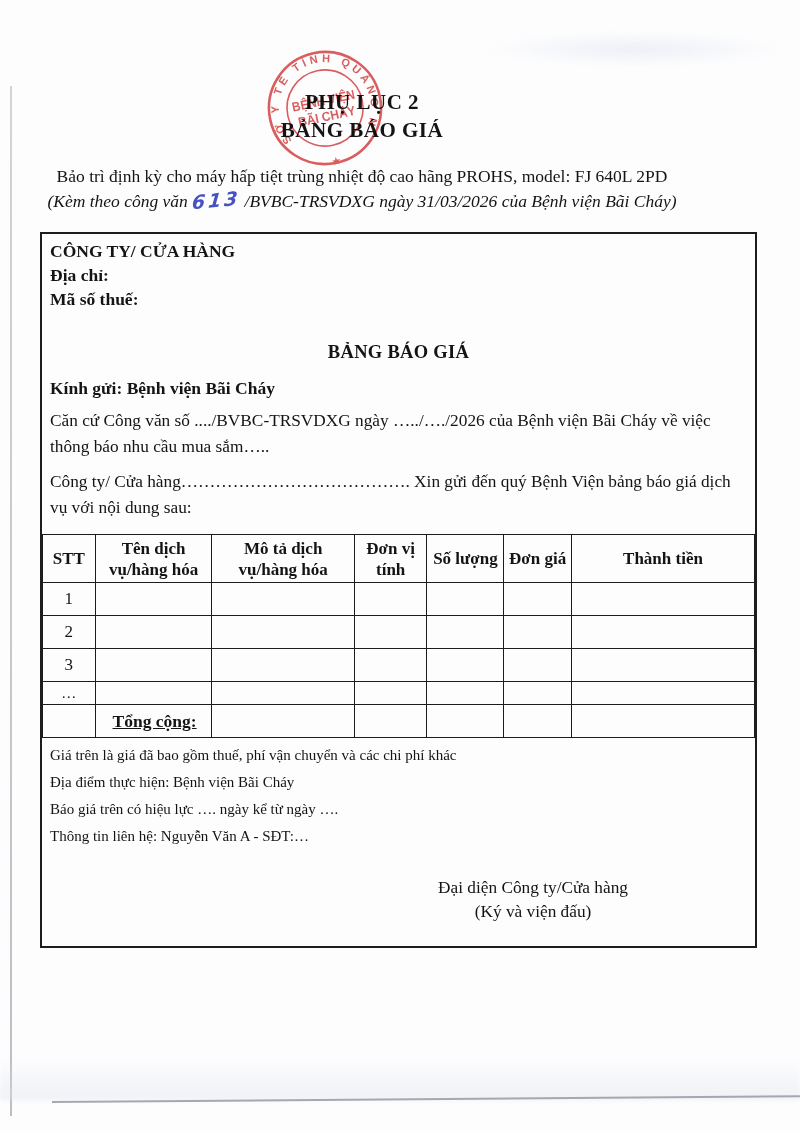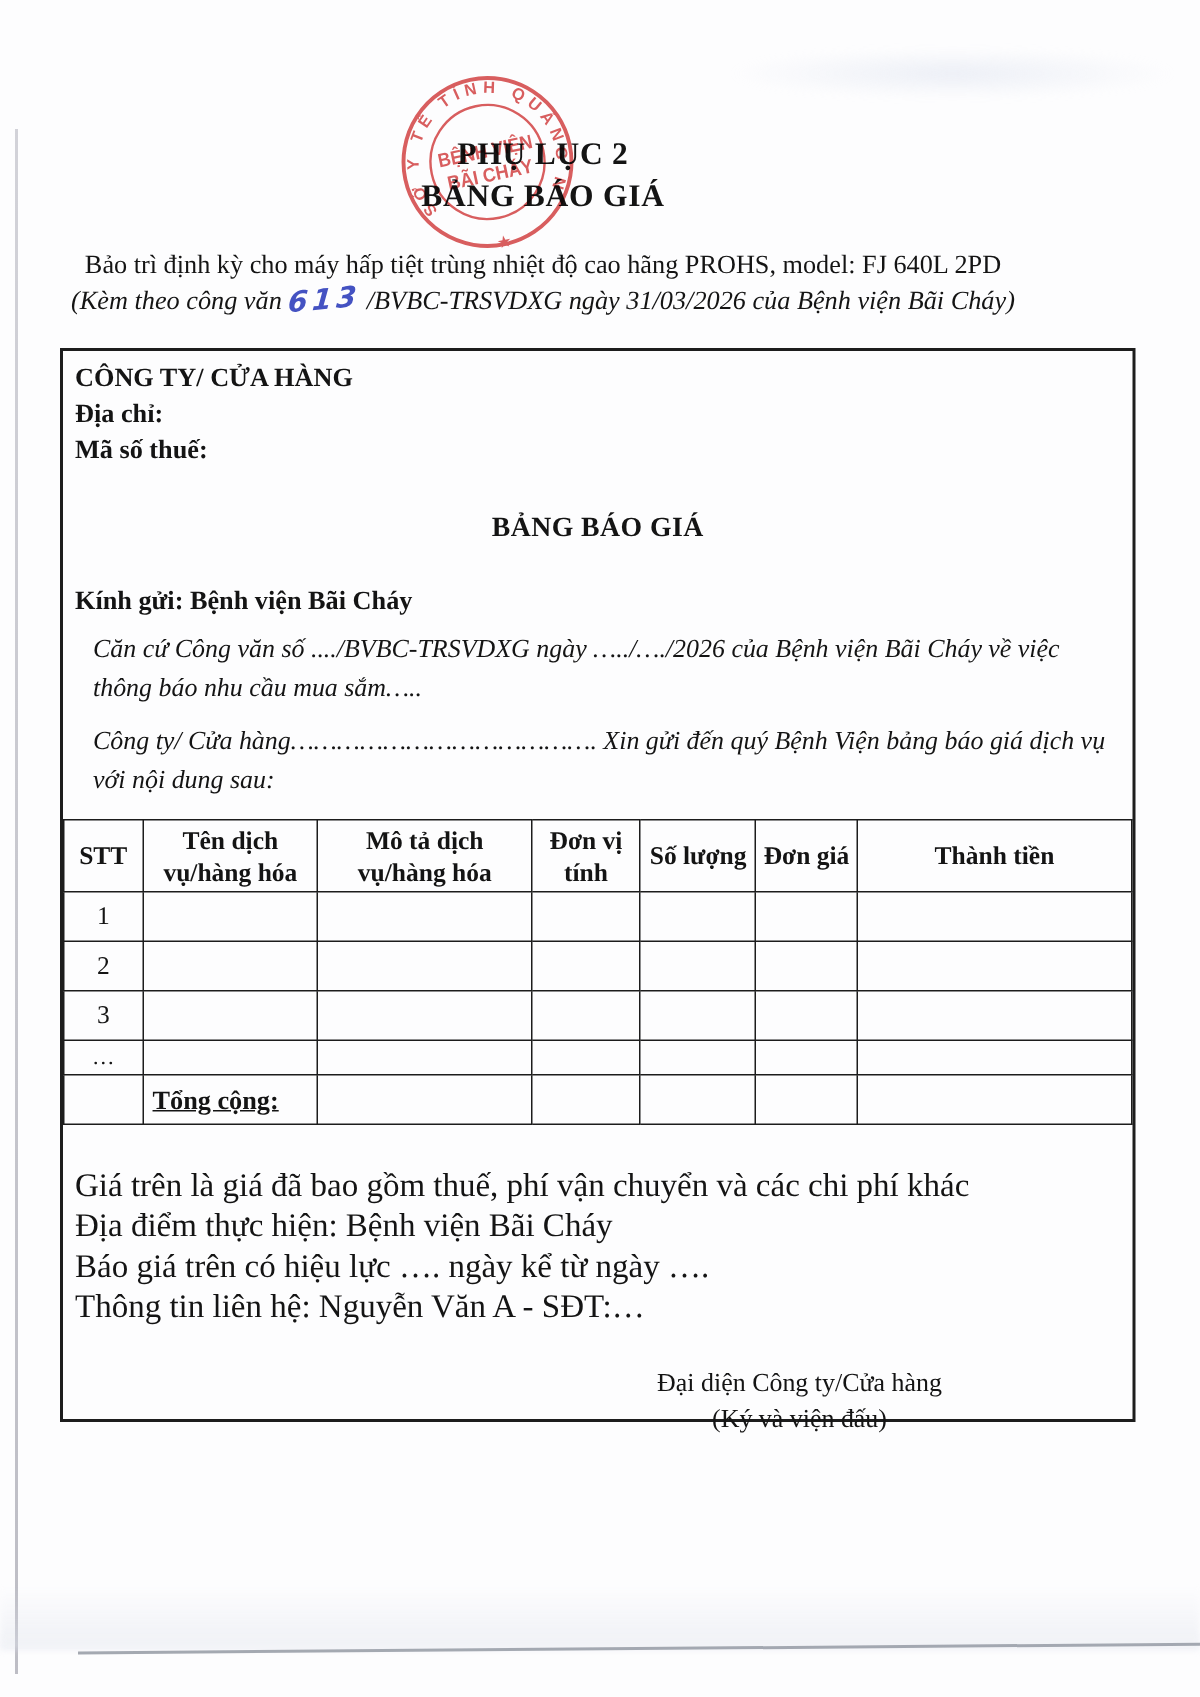--- a/index.html
+++ b/index.html
@@ -65,23 +65,23 @@
     position:absolute; left:40px; top:232px; width:717px; height:716px;
     border:2px solid #1d1d1d;
     background:transparent;
     font-size:17px;
   }
   .company-block { padding:5px 4px 0 8px; }
   .company-line { font-weight:bold; line-height:24px; font-size:17.5px; }
 
   .form-title { text-align:center; font-weight:bold; font-size:18.5px; margin-top:31px; letter-spacing:.3px; }
 
-  .recipient { font-weight:bold; padding-left:8px; margin-top:27px; font-size:17.5px; }
-
-  .para { padding:0 10px 0 20px; margin-top:9px; line-height:26px; font-size:17.3px;font-style:italic; }
+  .recipient { font-weight:bold; padding-left:8px; margin-top:15px; font-size:17.5px; }
+
+  .para { padding:0 10px 0 8px; margin-top:9px; line-height:26px; font-size:17.3px; }
 
   
   table.quote-table {
     width:713px; margin:13px auto 0 auto;
     border-collapse:collapse; table-layout:fixed;
   }
   .quote-table th, .quote-table td {
     border:1.7px solid #1c1c1c;
     font-size:17px; text-align:center; vertical-align:middle;
     padding:1px 4px; overflow:hidden;
@@ -90,24 +90,24 @@
   .quote-table td { height:33px; }
   .quote-table tr.row-dots td { height:23px; font-size:15px; }
   .quote-table tr.row-total td { height:33px; }
   .col-0 { width:7.4%; }  .col-1 { width:16.4%; } .col-2 { width:20.0%; }
   .col-3 { width:10.2%; } .col-4 { width:10.8%; } .col-5 { width:9.5%; }
   .col-6 { width:25.7%; }
   .total-label {
     display:inline-block; font-weight:bold; text-decoration:underline;
     font-size:17.5px;
   }
-  .row-total td:nth-child(2) { text-align:left; padding-left:6px; }
-
-  
-  .notes { padding-left:8px; margin-top:26px; line-height:27px; font-size:22px; }
+  .row-total td:nth-child(2) { text-align:center; padding-left:6px; }
+
+  
+  .notes { padding-left:8px; margin-top:4px; line-height:27px; font-size:15px; }
   .note-line { white-space:nowrap; }
 
   .sign-block {
     width:340px; margin:26px 52px 0 auto; text-align:center; line-height:24px;
     font-size:17.3px;
   }
 </style>
 </head>
 <body>
 

